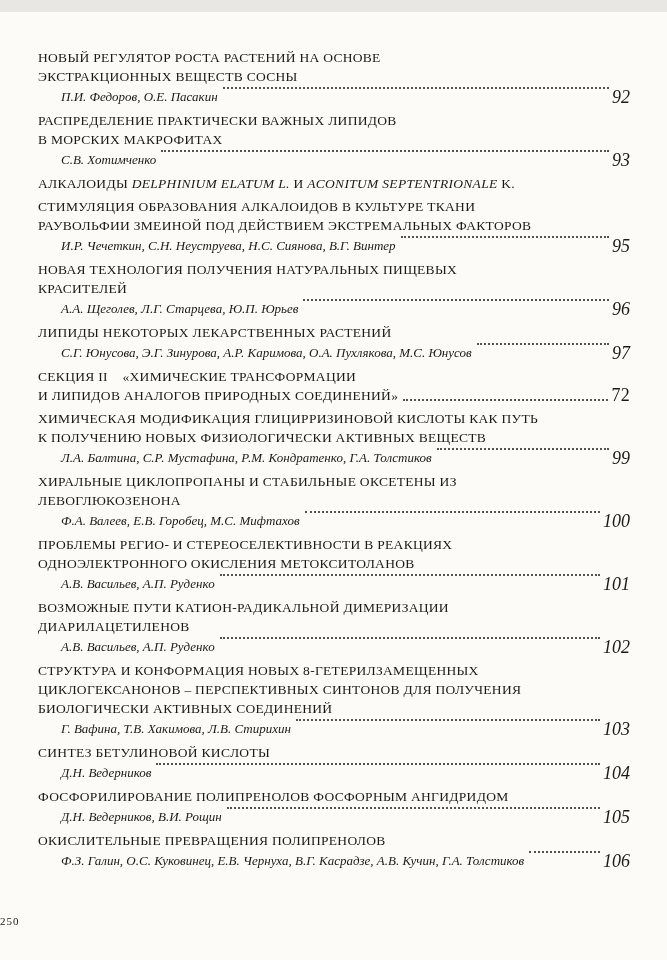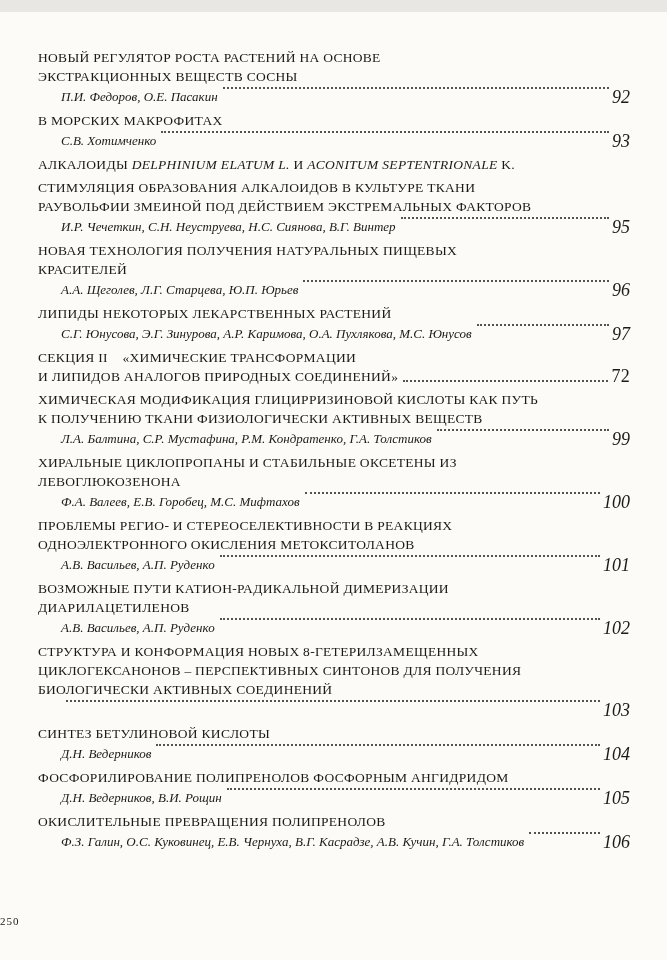--- a/index.html
+++ b/index.html
@@ -56,20 +56,23 @@
           <span class="title-text">ЭКСТРАКЦИОННЫХ ВЕЩЕСТВ СОСНЫ</span>
         </div>
         <div class="author-line">
           <span class="authors">П.И. Федоров, О.Е. Пасакин</span>
           <span class="dots"></span>
           <span class="pagenum">92</span>
         </div>
       </div>
       <div class="entry">
         <div class="title-line">
+          <span class="title-text">РАСПРЕДЕЛЕНИЕ ПРАКТИЧЕСКИ ВАЖНЫХ ЛИПИДОВ</span>
+        </div>
+        <div class="title-line">
           <span class="title-text">В МОРСКИХ МАКРОФИТАХ</span>
         </div>
         <div class="author-line">
           <span class="authors">С.В. Хотимченко</span>
           <span class="dots"></span>
           <span class="pagenum">93</span>
         </div>
       </div>
       <div class="entry">
         <div class="title-line">
@@ -120,21 +123,21 @@
           <span class="title-text">И ЛИПИДОВ АНАЛОГОВ ПРИРОДНЫХ СОЕДИНЕНИЙ»</span>
           <span class="dots"></span>
           <span class="pagenum">72</span>
         </div>
       </div>
       <div class="entry">
         <div class="title-line">
           <span class="title-text">ХИМИЧЕСКАЯ МОДИФИКАЦИЯ ГЛИЦИРРИЗИНОВОЙ КИСЛОТЫ КАК ПУТЬ</span>
         </div>
         <div class="title-line">
-          <span class="title-text">К ПОЛУЧЕНИЮ ТКАНИ ФИЗИОЛОГИЧЕСКИ АКТИВНЫХ ВЕЩЕСТВ</span>
+          <span class="title-text">К ПОЛУЧЕНИЮ НОВЫХ ФИЗИОЛОГИЧЕСКИ АКТИВНЫХ ВЕЩЕСТВ</span>
         </div>
         <div class="author-line">
           <span class="authors">Л.А. Балтина, С.Р. Мустафина, Р.М. Кондратенко, Г.А. Толстиков</span>
           <span class="dots"></span>
           <span class="pagenum">99</span>
         </div>
       </div>
       <div class="entry">
         <div class="title-line">
           <span class="title-text">ХИРАЛЬНЫЕ ЦИКЛОПРОПАНЫ И СТАБИЛЬНЫЕ ОКСЕТЕНЫ ИЗ</span>
@@ -178,20 +181,21 @@
         <div class="title-line">
           <span class="title-text">СТРУКТУРА И КОНФОРМАЦИЯ НОВЫХ 8-ГЕТЕРИЛЗАМЕЩЕННЫХ</span>
         </div>
         <div class="title-line">
           <span class="title-text">ЦИКЛОГЕКСАНОНОВ – ПЕРСПЕКТИВНЫХ СИНТОНОВ ДЛЯ ПОЛУЧЕНИЯ</span>
         </div>
         <div class="title-line">
           <span class="title-text">БИОЛОГИЧЕСКИ АКТИВНЫХ СОЕДИНЕНИЙ</span>
         </div>
         <div class="author-line">
+          <span class="authors">Г. Вафина, Т.В. Хакимова, Л.В. Стирихин</span>
           <span class="dots"></span>
           <span class="pagenum">103</span>
         </div>
       </div>
       <div class="entry">
         <div class="title-line">
           <span class="title-text">СИНТЕЗ БЕТУЛИНОВОЙ КИСЛОТЫ</span>
         </div>
         <div class="author-line">
           <span class="authors">Д.Н. Ведерников</span>

